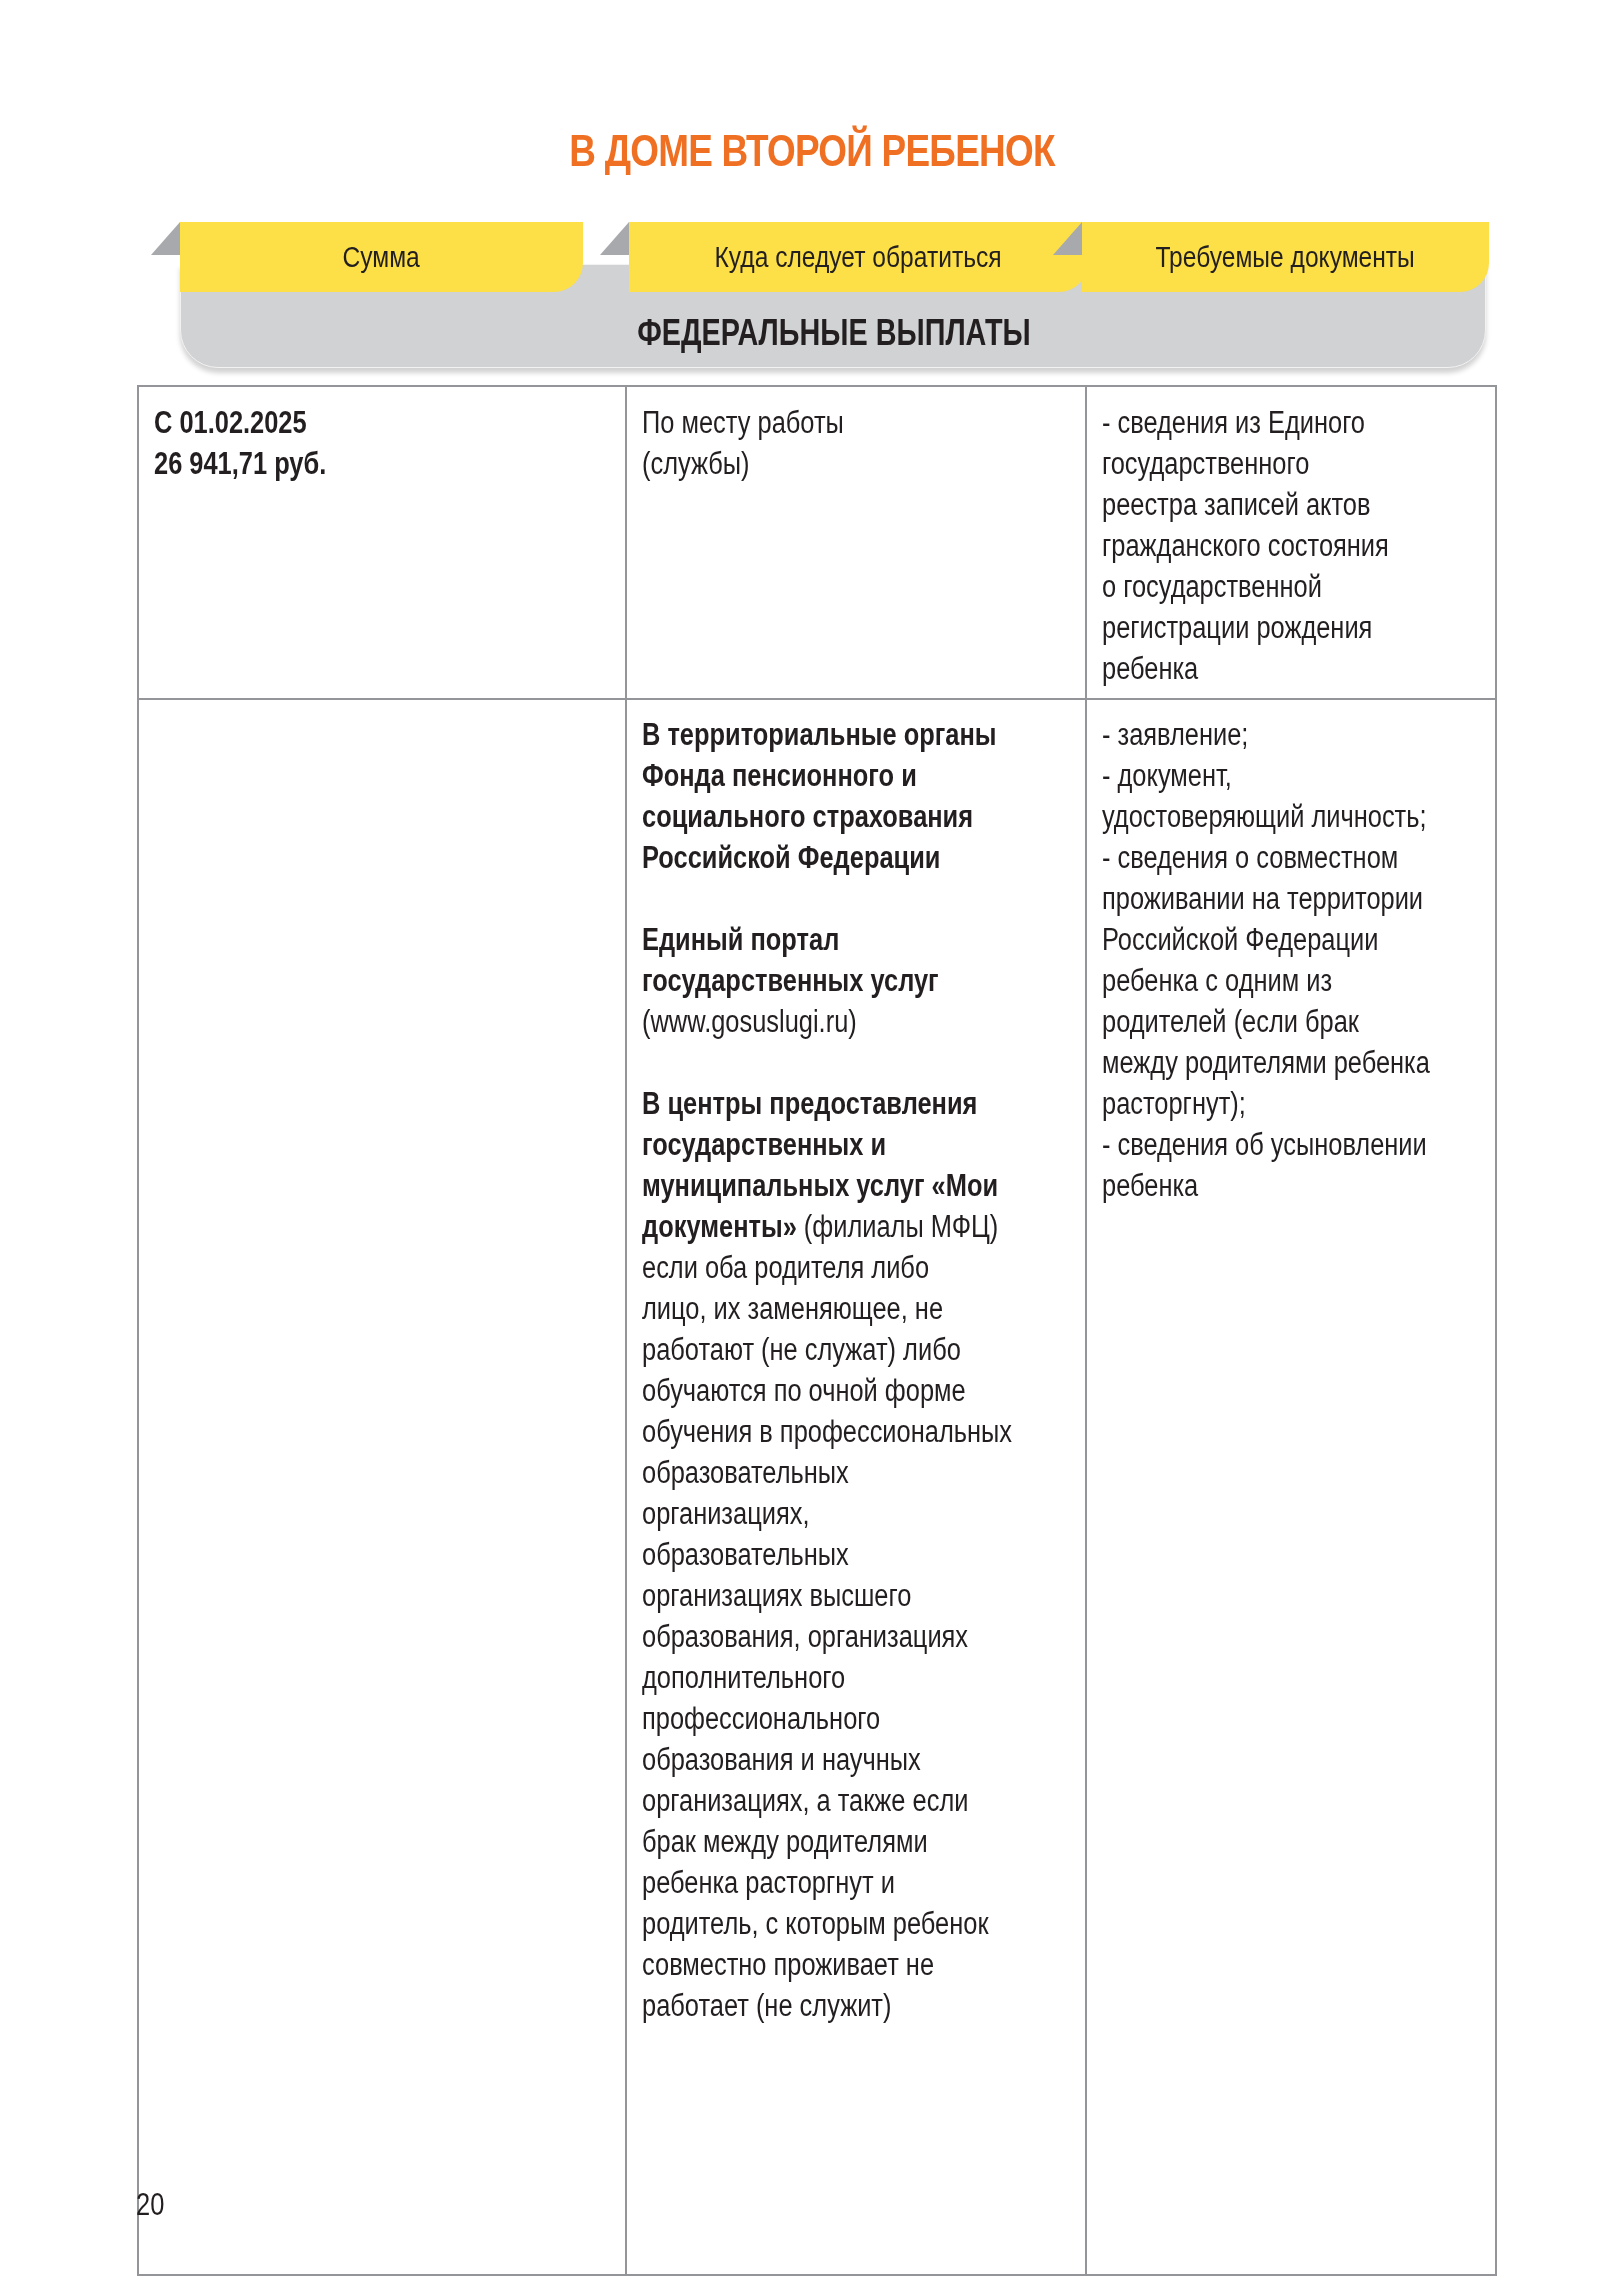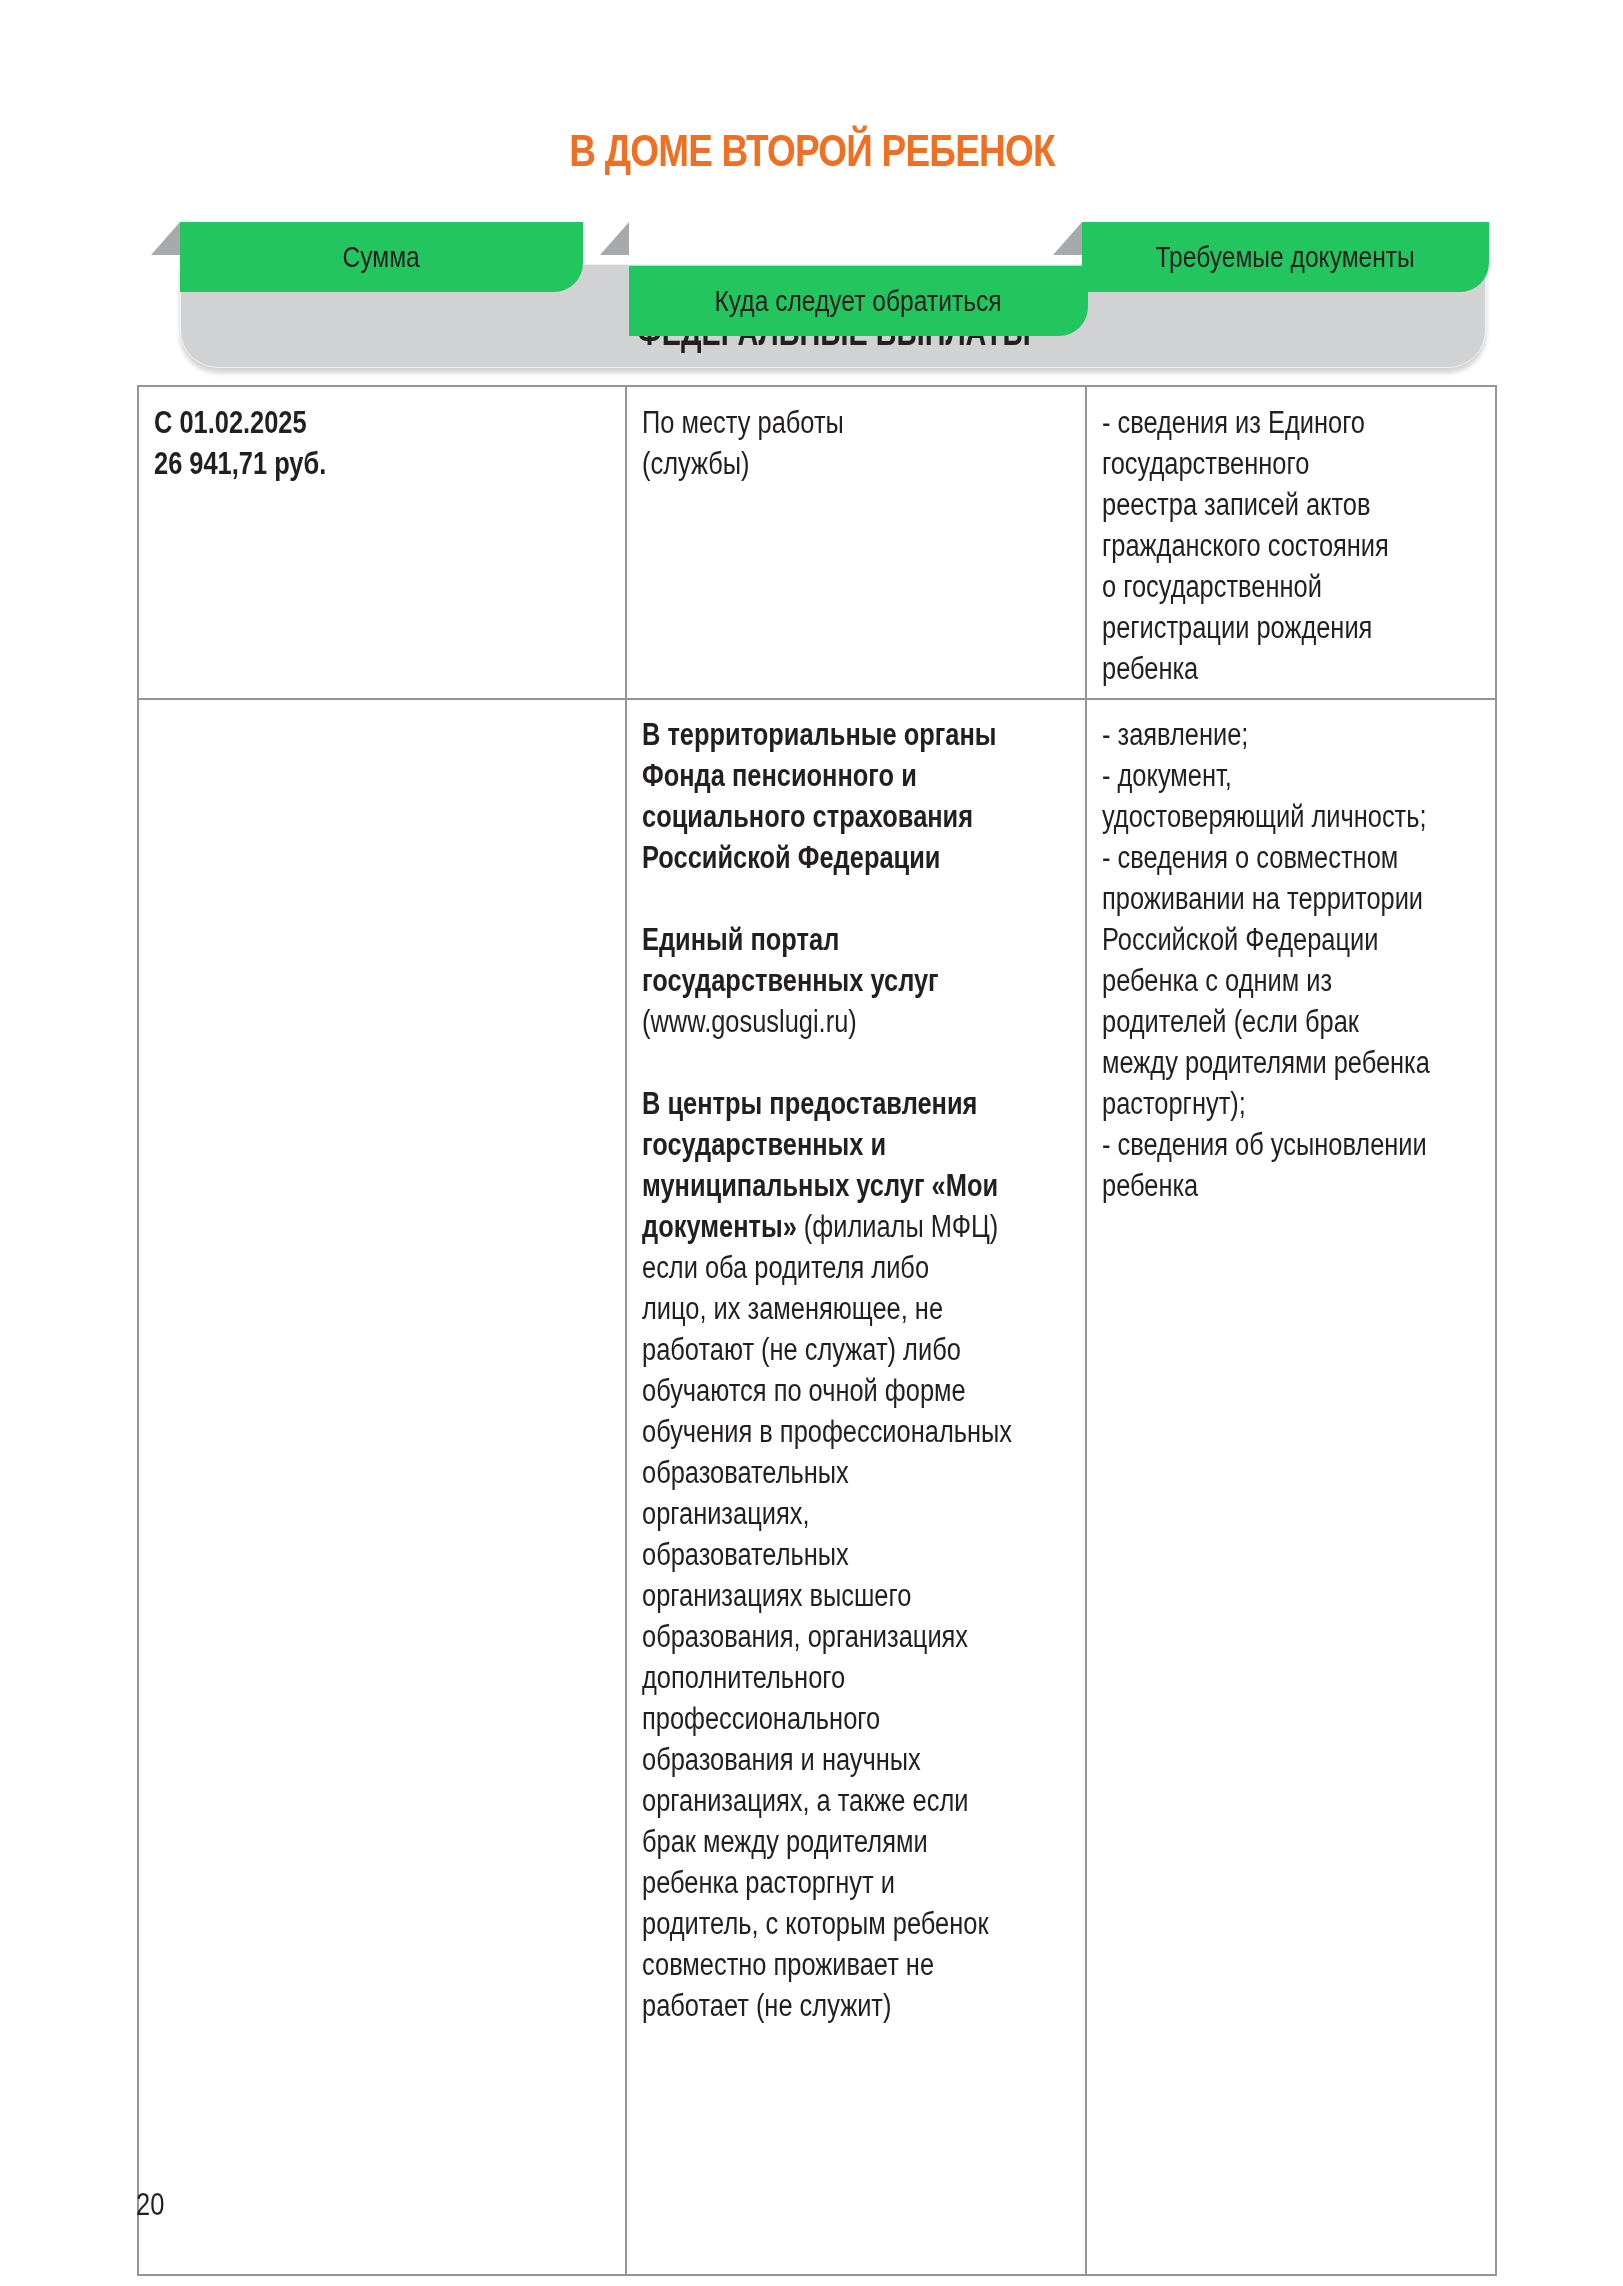--- a/index.html
+++ b/index.html
@@ -10,21 +10,21 @@
     font-family: "Liberation Sans", sans-serif; font-weight: bold; font-size: 45px; color: #f07023;
     letter-spacing: -0.9px; transform: scaleX(0.82); transform-origin: 50% 50%; margin: 0; }
 
   
   .band { position: absolute; left: 180px; top: 264px; width: 1304px; height: 102px;
     background: #d0d2d4; border-radius: 0 0 38px 38px;
     box-shadow: 0 4.5px 5.4px rgba(0,0,0,0.18); border: 1.8px solid #f2f2f2; }
   .band-label { position: absolute; left: 180px; top: 312px; width: 1308px; text-align: center;
     font-weight: bold; font-size: 36px; color: #231f20; transform: scaleX(0.8); margin: 0; }
 
-  .tab { position: absolute; top: 222px; height: 70px; background: #22c55e;
+  .tab { position: absolute; top: 222px; height: 70px; background: #fde047;
     border-radius: 0 0 29px 0; display: flex; align-items: center; justify-content: center; }
   .tab span { font-size: 30px; color: #231f20; transform: scaleX(0.82); white-space: nowrap; }
   .tab-fold { position: absolute; top: 222px; width: 0; height: 0;
     border-bottom: 33px solid #a7a9ac; border-left: 29px solid transparent; }
 
   
   .tbl { position: absolute; left: 137px; top: 385px; width: 1359px; border-collapse: collapse;
     table-layout: fixed; }
   .tbl td { border: 2.7px solid #939598; vertical-align: top; padding: 14.5px 14.5px 9px 14.5px; }
   .tbl .section-title { text-align: center; height: 60px; padding: 0; vertical-align: middle; }
@@ -48,21 +48,21 @@
 <div>
   <div class="band"></div>
   <h2 class="band-label">ФЕДЕРАЛЬНЫЕ ВЫПЛАТЫ</h2>
 
   <div class="tab-fold" style="left:151px;"></div>
   <div class="tab" style="left:180px; width:403px;">
     <span>Сумма</span>
   </div>
 
   <div class="tab-fold" style="left:600px;"></div>
-  <div class="tab" style="left:629px; width:459px;margin-top:44px;">
+  <div class="tab" style="left:629px; width:459px;">
     <span>Куда следует обратиться</span>
   </div>
 
   <div class="tab-fold" style="left:1053px;"></div>
   <div class="tab" style="left:1082px; width:407px;">
     <span>Требуемые документы</span>
   </div>
 </div>
 
 <table class="tbl">

